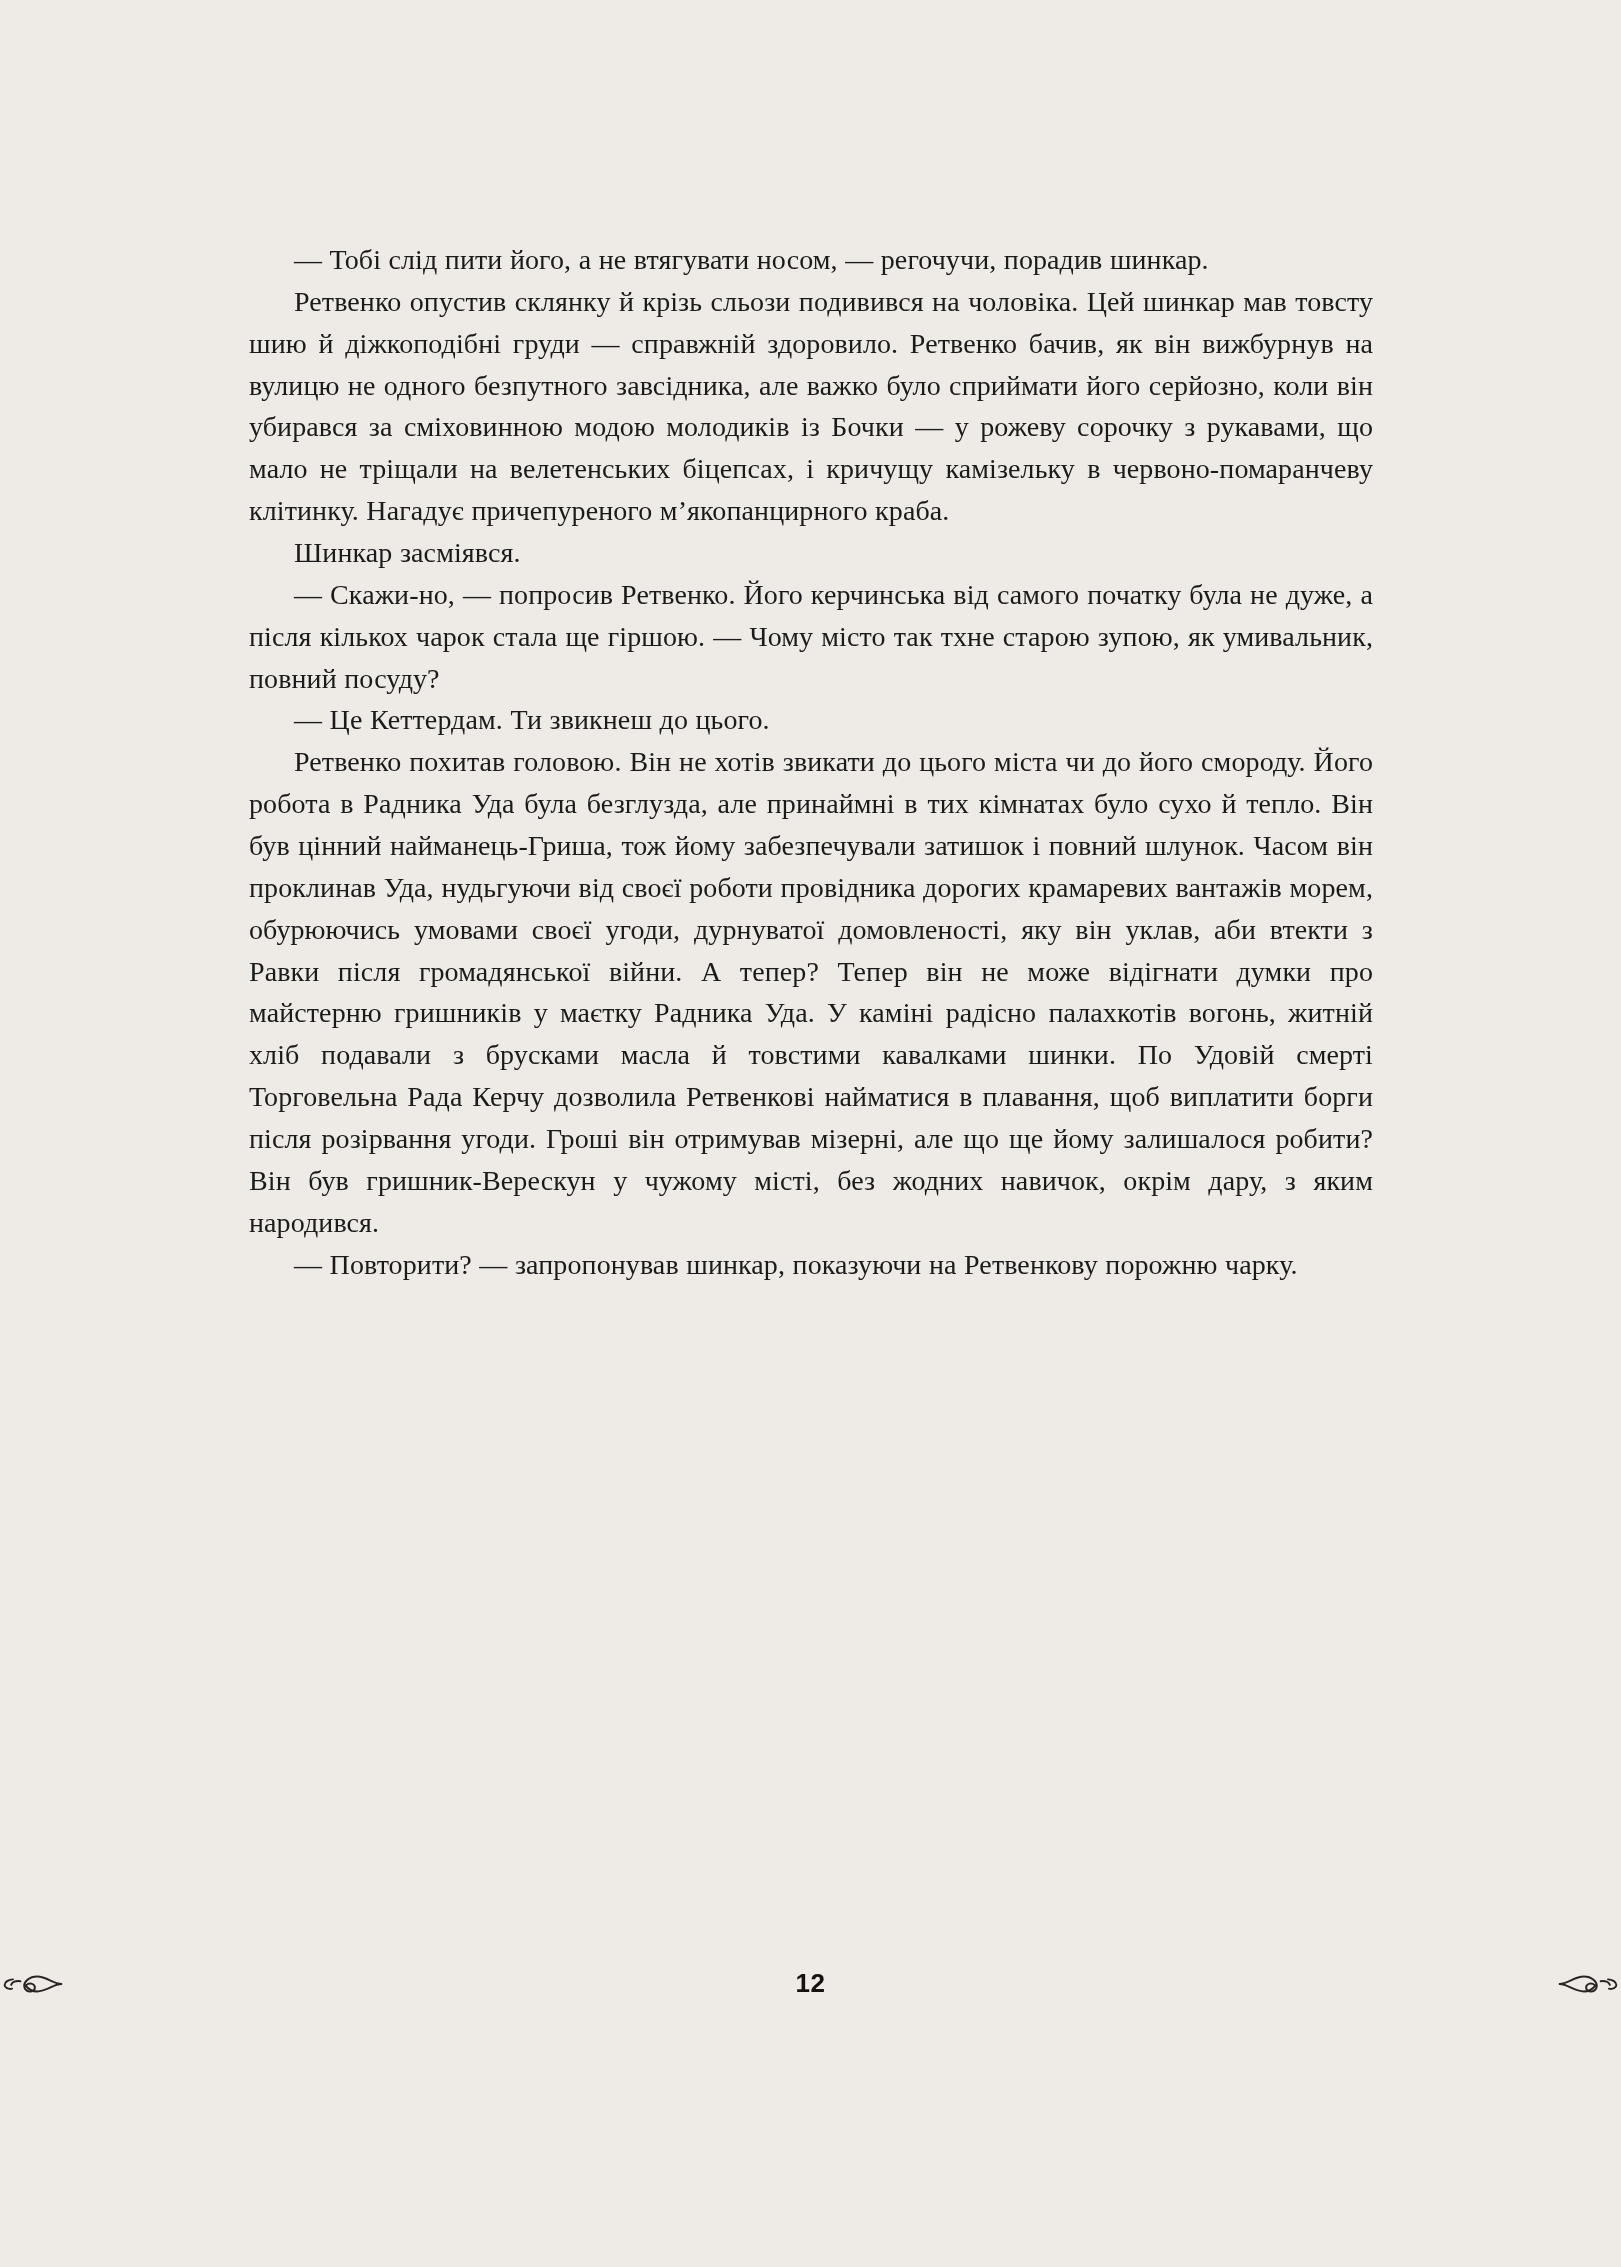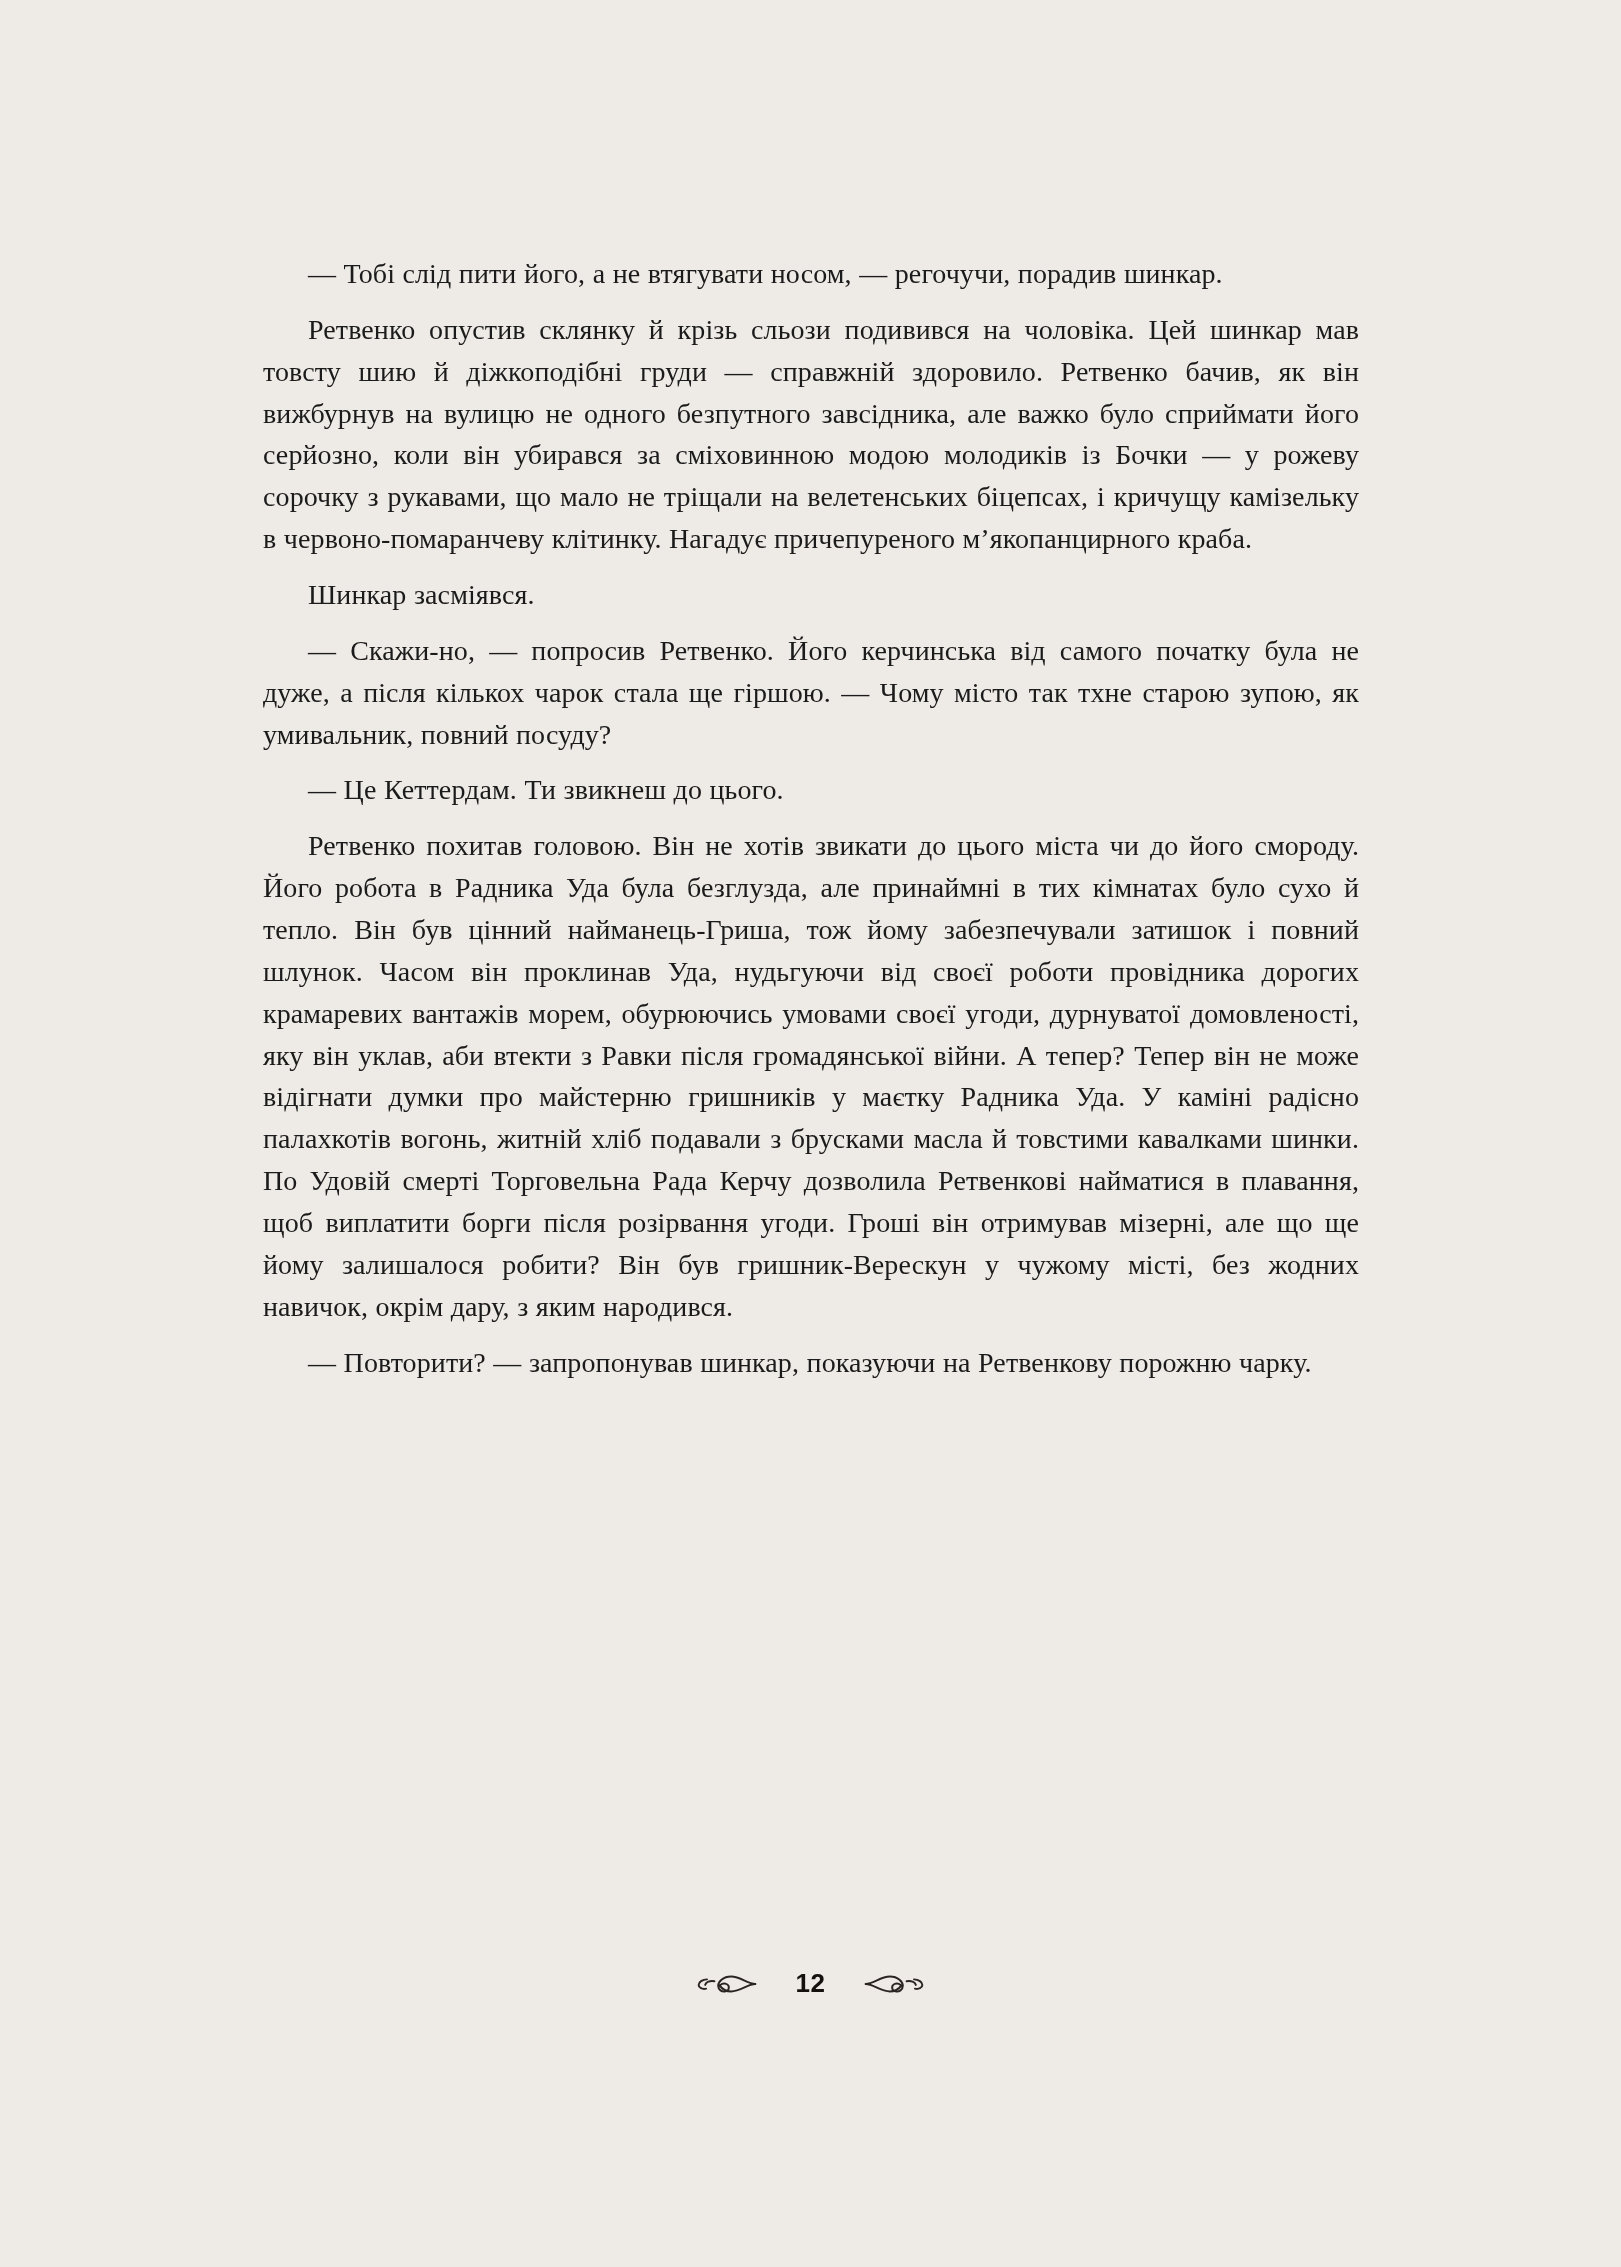--- a/index.html
+++ b/index.html
@@ -21,37 +21,37 @@
     box-sizing: border-box;
     background: #eeeae6;
   }
   .text-block {
     position: absolute;
     left: 249px;
     top: 239px;
     width: 1124px;
   }
   p.para {
-    margin: 14px;
+    margin: 0;
     font-size: 28px;
     line-height: 1.495;
     text-align: justify;
     text-indent: 45px;
     letter-spacing: 0.1px;
     word-spacing: 0.4px;
     hyphens: manual;
   }
   .footer {
     position: absolute;
     left: 0;
     right: 0;
     top: 1968px;
     display: flex;
     align-items: center;
-    justify-content: center;
+    justify-content: space-between;
     gap: 37px;
   }
   .page-number {
     font-family: "Liberation Sans", sans-serif;
     font-weight: bold;
     font-size: 26px;
     color: #14110f;
     letter-spacing: 0.5px;
   }
   .ornament {

